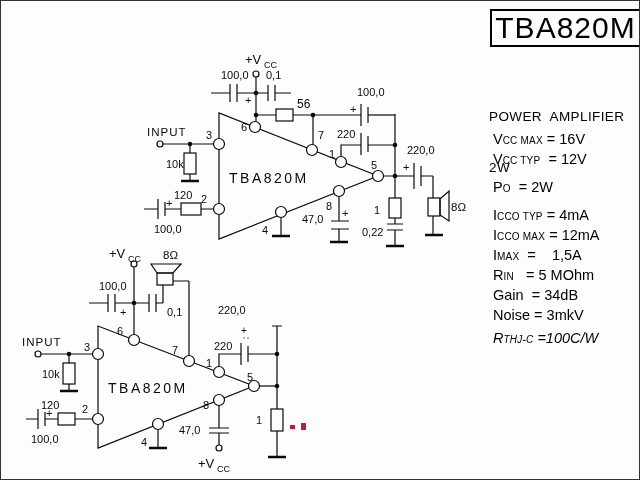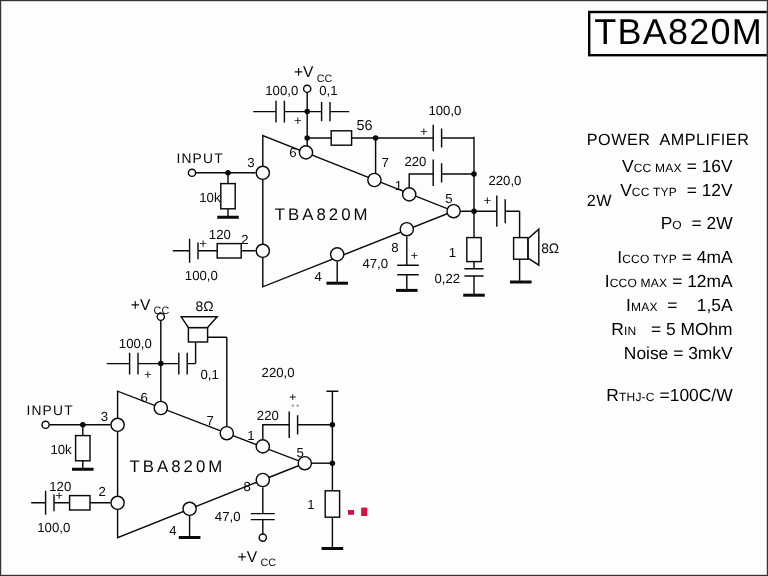--- a/index.html
+++ b/index.html
@@ -13,25 +13,25 @@
   .title-box{
     position:absolute;left:489px;top:8px;width:147px;height:34px;
     border:2px solid #000;display:flex;align-items:center;justify-content:center;
   }
   .title-box span{font-size:30px;letter-spacing:1px;white-space:pre;}
   .heading{
     position:absolute;left:488px;top:73px;width:150px;
     font-size:13.5px;line-height:17px;letter-spacing:0.4px;white-space:pre;
   }
   .specs{
-    position:absolute;left:503px;top:129px;font-size:14.5px;text-align:right;
+    position:absolute;left:492px;top:129px;font-size:14.5px;
   }
   .spec{white-space:pre;line-height:19px;}
   .spec .sb{font-size:10px;letter-spacing:0.2px;}
-  .g2{margin-top:8px;} .g3{margin-top:8px;} .g4{} .g5{margin-top:15px;}
+  .g2{margin-top:8px;} .g3{margin-top:8px;} .g4{} .g5{margin-top:3px;font-style:italic;}
   .dip{letter-spacing:2.5px;font-size:15px;}
 </style>
 </head>
 <body>
 
 <div class="stage">
 
   <svg width="640" height="480" viewBox="0 0 640 480">
     <g fill="none" stroke="#0a0a0a" stroke-width="1.2">
 
@@ -236,17 +236,18 @@
   </div>
 
   <div class="specs">
     <div class="spec"><span>V</span><span class="sb">CC MAX</span><span> = 16V</span></div>
     <div class="spec"><span>V</span><span class="sb">CC TYP</span><span>  = 12V</span></div>
     <div class="spec g2"><span>P</span><span class="sb">O</span><span>  = 2W</span></div>
     <div class="spec g3"><span>I</span><span class="sb">CCO TYP</span><span> = 4mA</span></div>
     <div class="spec"><span>I</span><span class="sb">CCO MAX</span><span> = 12mA</span></div>
     <div class="spec"><span>I</span><span class="sb">MAX</span><span>  =    1,5A</span></div>
     <div class="spec g4"><span>R</span><span class="sb">IN</span><span>   = 5 MOhm</span></div>
+    <div class="spec"><span>Gain</span><span class="sb"></span><span>  = 34dB</span></div>
     <div class="spec"><span>Noise</span><span class="sb"></span><span> = 3mkV</span></div>
     <div class="spec g5"><span>R</span><span class="sb">THJ-C</span><span> =100C/W</span></div>
   </div>
 
 </div>
 
 </body></html>

